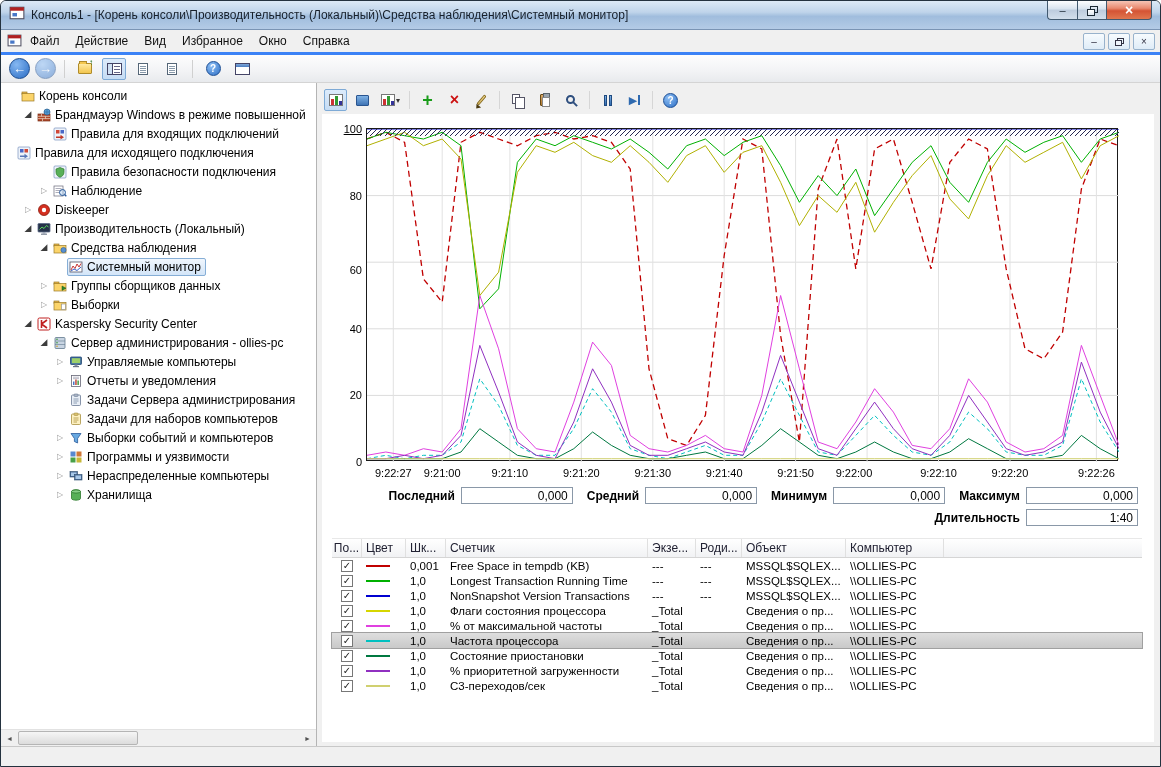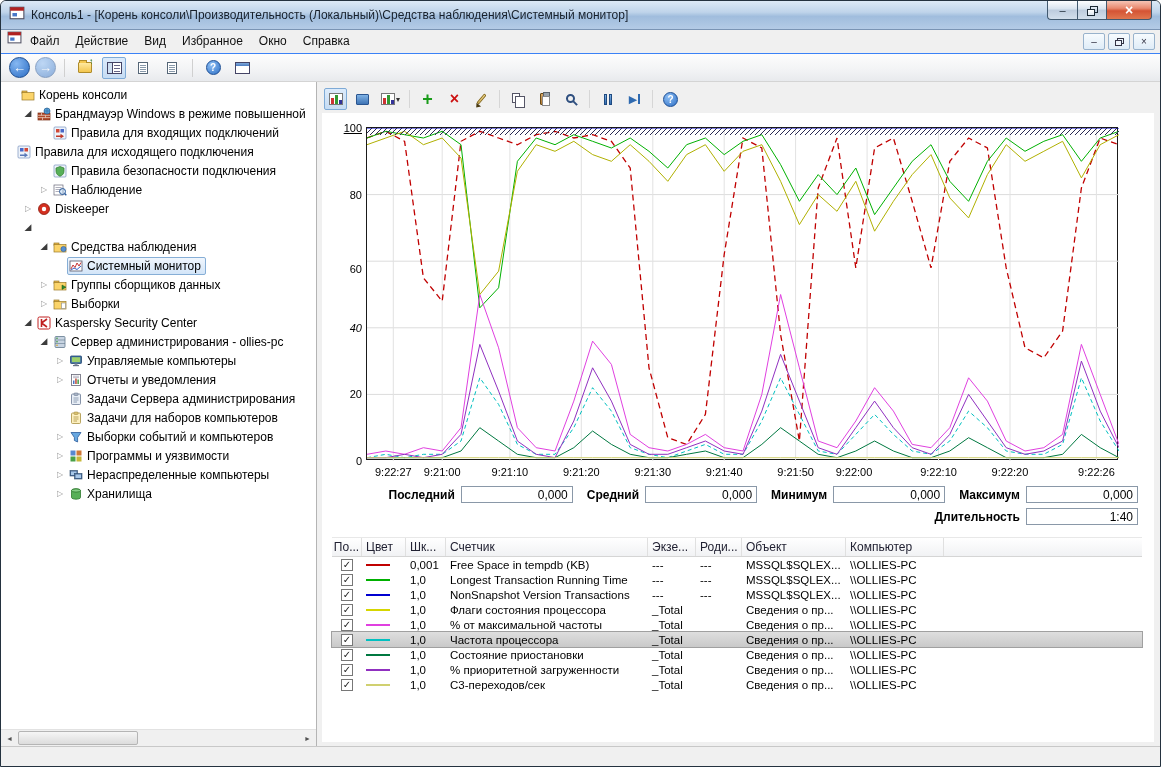--- a/index.html
+++ b/index.html
@@ -14,21 +14,21 @@
   .win-controls{position:absolute;top:0;right:8px;display:flex}
   .winbtn{height:19px;border:1px solid #41596f;border-top:none;display:flex;align-items:center;justify-content:center;font-size:11px;color:#1b2834;background:linear-gradient(180deg,#fdfeff,#d7e2ee 45%,#bccbdd 50%,#d3dfec)}
   .winbtn.min{width:30px;border-radius:0 0 0 4px;border-right:none}
   .winbtn.max{width:29px;border-right:none}
   .winbtn.close{width:46px;border-radius:0 0 4px 0;background:linear-gradient(180deg,#f6c4b5,#e98a70 40%,#d45334 55%,#e0774f);color:#fff;font-size:14px;font-weight:bold}
   .restore-ico{position:relative;width:10px;height:9px}
   .restore-ico::before{content:"";position:absolute;left:3px;top:0;width:6px;height:5px;border:1px solid #1b2834}
   .restore-ico::after{content:"";position:absolute;left:0;top:3px;width:6px;height:5px;border:1px solid #1b2834;background:linear-gradient(#fff,#dde6f0)}
 
   
-  .menubar{flex:0 0 24px;display:flex;align-items:flex-start;background:#f0f0f0;border-bottom:1px solid #3b82f6;padding:0 6px;position:relative}
+  .menubar{flex:0 0 24px;display:flex;align-items:flex-end;background:#f0f0f0;border-bottom:3px solid #3b82f6;padding:0 6px;position:relative}
   .menu-item{padding:4px 8px;font-size:12px;color:#111;cursor:default}
   .mdi-controls{position:absolute;right:5px;top:3px;display:flex;gap:3px}
   .mdi-btn{width:22px;height:17px;border:1px solid #98b2cc;background:linear-gradient(#f7fbfe,#dfecf7);display:flex;align-items:center;justify-content:center;font-size:10px;color:#334;border-radius:2px}
   .mdi-restore{position:relative;width:8px;height:7px}
   .mdi-restore::before{content:"";position:absolute;left:2px;top:0;width:5px;height:4px;border:1px solid #334}
   .mdi-restore::after{content:"";position:absolute;left:0;top:2px;width:5px;height:4px;border:1px solid #334;background:#eef4fb}
 
   
   .toolbar{flex:0 0 28px;display:flex;align-items:center;background:linear-gradient(#fdfdfd,#f2f3f5 60%,#e8eaed);border-bottom:1px solid #d4d4d4;padding:0 8px;gap:5px}
   .tb-btn{width:24px;height:22px;display:flex;align-items:center;justify-content:center;border:1px solid transparent;border-radius:2px}
@@ -272,20 +272,29 @@
             <span class="row-sel">
               <span class="ticon"><svg width="14" height="14" viewBox="0 0 14 14">
                   <circle cx="7" cy="7" r="5.5" fill="#d43020" stroke="#8a1a0e" stroke-width="0.8"></circle>
                   <circle cx="7" cy="7" r="2.2" fill="#fff"></circle>
                 </svg></span>
               <span class="tlabel">Diskeeper</span>
             </span>
           </div>
           <div class="tree-item" style="padding-left: 20px;">
             <span class="twisty expanded">◢</span>
+            <span class="row-sel">
+              <span class="ticon"><svg width="14" height="14" viewBox="0 0 14 14">
+                  <rect x="1" y="1.5" width="12" height="8.5" rx="0.8" fill="#26324a" stroke="#5a6a85" stroke-width="0.8"></rect>
+                  <polyline points="2.5,7.5 5,5 7,6.5 9.5,3.5 11.5,5" fill="none" stroke="#5ad45a" stroke-width="1"></polyline>
+                  <rect x="5.5" y="10" width="3" height="1.6" fill="#9aa4b5"></rect>
+                  <rect x="4" y="11.6" width="6" height="1.2" fill="#7a8495"></rect>
+                </svg></span>
+              <span class="tlabel">Производительность (Локальный)</span>
+            </span>
           </div>
           <div class="tree-item" style="padding-left: 36px;">
             <span class="twisty expanded">◢</span>
             <span class="row-sel">
               <span class="ticon"><svg width="14" height="14" viewBox="0 0 14 14">
                   <rect x="1" y="3" width="5" height="2.5" fill="#e8b64c" stroke="#9a7a26" stroke-width="0.7"></rect>
                   <rect x="1" y="4.5" width="12" height="7.5" fill="#fbd46a" stroke="#9a7a26" stroke-width="0.7"></rect>
                   <circle cx="10.5" cy="9" r="2.6" fill="#5890d0" stroke="#2a5a9a" stroke-width="0.6"></circle>
                 </svg></span>
               <span class="tlabel">Средства наблюдения</span>
@@ -525,21 +534,21 @@
               <polyline points="0.0,326.3 18.8,323.0 37.6,326.3 56.4,319.7 75.2,323.0 94.0,299.7 112.8,166.5 131.6,219.8 150.4,299.7 169.2,319.7 188.0,323.0 206.8,273.1 225.6,213.1 244.4,236.4 263.2,306.4 282.0,319.7 300.8,323.0 319.6,316.4 338.4,306.4 357.2,319.7 376.0,323.0 394.8,266.4 413.6,166.5 432.4,239.8 451.2,313.0 470.0,319.7 488.8,293.0 507.6,259.7 526.4,283.1 545.2,316.4 564.0,319.7 582.8,299.7 601.6,249.8 620.4,273.1 639.2,313.0 658.0,323.0 676.8,319.7 695.6,306.4 714.4,216.4 733.2,266.4 752.0,316.4" fill="none" stroke="#e040e0" stroke-width="1"></polyline>
               <polyline points="0.0,329.7 18.8,326.3 37.6,329.7 56.4,326.3 75.2,326.3 94.0,313.0 112.8,249.8 131.6,276.4 150.4,316.4 169.2,326.3 188.0,326.3 206.8,299.7 225.6,259.7 244.4,283.1 263.2,319.7 282.0,326.3 300.8,329.7 319.6,323.0 338.4,316.4 357.2,326.3 376.0,326.3 394.8,293.0 413.6,249.8 432.4,286.4 451.2,323.0 470.0,326.3 488.8,306.4 507.6,286.4 526.4,306.4 545.2,323.0 564.0,326.3 582.8,313.0 601.6,283.1 620.4,299.7 639.2,323.0 658.0,326.3 676.8,326.3 695.6,316.4 714.4,249.8 733.2,293.0 752.0,323.0" fill="none" stroke="#00c0c0" stroke-width="1" stroke-dasharray="4,3"></polyline>
               <polyline points="0.0,329.7 18.8,329.7 37.6,329.7 56.4,329.7 75.2,329.7 94.0,323.0 112.8,299.7 131.6,313.0 150.4,326.3 169.2,329.7 188.0,329.7 206.8,319.7 225.6,303.0 244.4,316.4 263.2,326.3 282.0,329.7 300.8,329.7 319.6,326.3 338.4,323.0 357.2,329.7 376.0,329.7 394.8,316.4 413.6,299.7 432.4,313.0 451.2,326.3 470.0,329.7 488.8,323.0 507.6,313.0 526.4,323.0 545.2,329.7 564.0,329.7 582.8,323.0 601.6,309.7 620.4,319.7 639.2,329.7 658.0,329.7 676.8,329.7 695.6,326.3 714.4,306.4 733.2,319.7 752.0,329.7" fill="none" stroke="#007840" stroke-width="1"></polyline>
               <polyline points="0.0,329.7 18.8,329.7 37.6,326.3 56.4,329.7 75.2,326.3 94.0,306.4 112.8,216.4 131.6,263.1 150.4,313.0 169.2,326.3 188.0,329.7 206.8,293.0 225.6,239.8 244.4,273.1 263.2,316.4 282.0,326.3 300.8,326.3 319.6,319.7 338.4,313.0 357.2,323.0 376.0,326.3 394.8,283.1 413.6,226.4 432.4,273.1 451.2,319.7 470.0,326.3 488.8,299.7 507.6,273.1 526.4,299.7 545.2,319.7 564.0,326.3 582.8,306.4 601.6,266.4 620.4,293.0 639.2,319.7 658.0,326.3 676.8,323.0 695.6,313.0 714.4,233.1 733.2,283.1 752.0,319.7" fill="none" stroke="#9030c0" stroke-width="1"></polyline>
               <polyline points="0.0,329.7 18.8,329.7 37.6,329.7 56.4,329.7 75.2,329.7 94.0,329.7 112.8,329.7 131.6,329.7 150.4,329.7 169.2,329.7 188.0,329.7 206.8,329.7 225.6,329.7 244.4,329.7 263.2,329.7 282.0,329.7 300.8,329.7 319.6,329.7 338.4,329.7 357.2,329.7 376.0,329.7 394.8,329.7 413.6,329.7 432.4,329.7 451.2,329.7 470.0,329.7 488.8,329.7 507.6,329.7 526.4,329.7 545.2,329.7 564.0,329.7 582.8,329.7 601.6,329.7 620.4,329.7 639.2,329.7 658.0,329.7 676.8,329.7 695.6,329.7 714.4,329.7 733.2,329.7 752.0,329.7" fill="none" stroke="#d0d070" stroke-width="1"></polyline>
               <rect x="0" y="0" width="752" height="7" fill="url(#hatch)"></rect>
             </svg>
           <div id="ylabels">
               <span class="ylab" style="top: 327px;">0</span>
               <span class="ylab" style="top: 260.4px;">20</span>
-              <span class="ylab" style="top: 193.8px; font-style: italic;">40</span>
+              <span class="ylab" style="top: 193.8px;">40</span>
               <span class="ylab" style="top: 127.2px; margin-top: 8px;">60</span>
               <span class="ylab" style="top: 60.6px;">80</span>
               <span class="ylab" style="top: -6px; text-decoration: underline;">100</span>
             </div>
           <div id="xlabels">
               <span class="xlab" style="left: 26.32px;">9:22:27</span>
               <span class="xlab" style="left: 75.2px;">9:21:00</span>
               <span class="xlab" style="left: 142.88px;">9:21:10</span>
               <span class="xlab" style="left: 214.32px;">9:21:20</span>
               <span class="xlab" style="left: 285.76px;">9:21:30</span>

